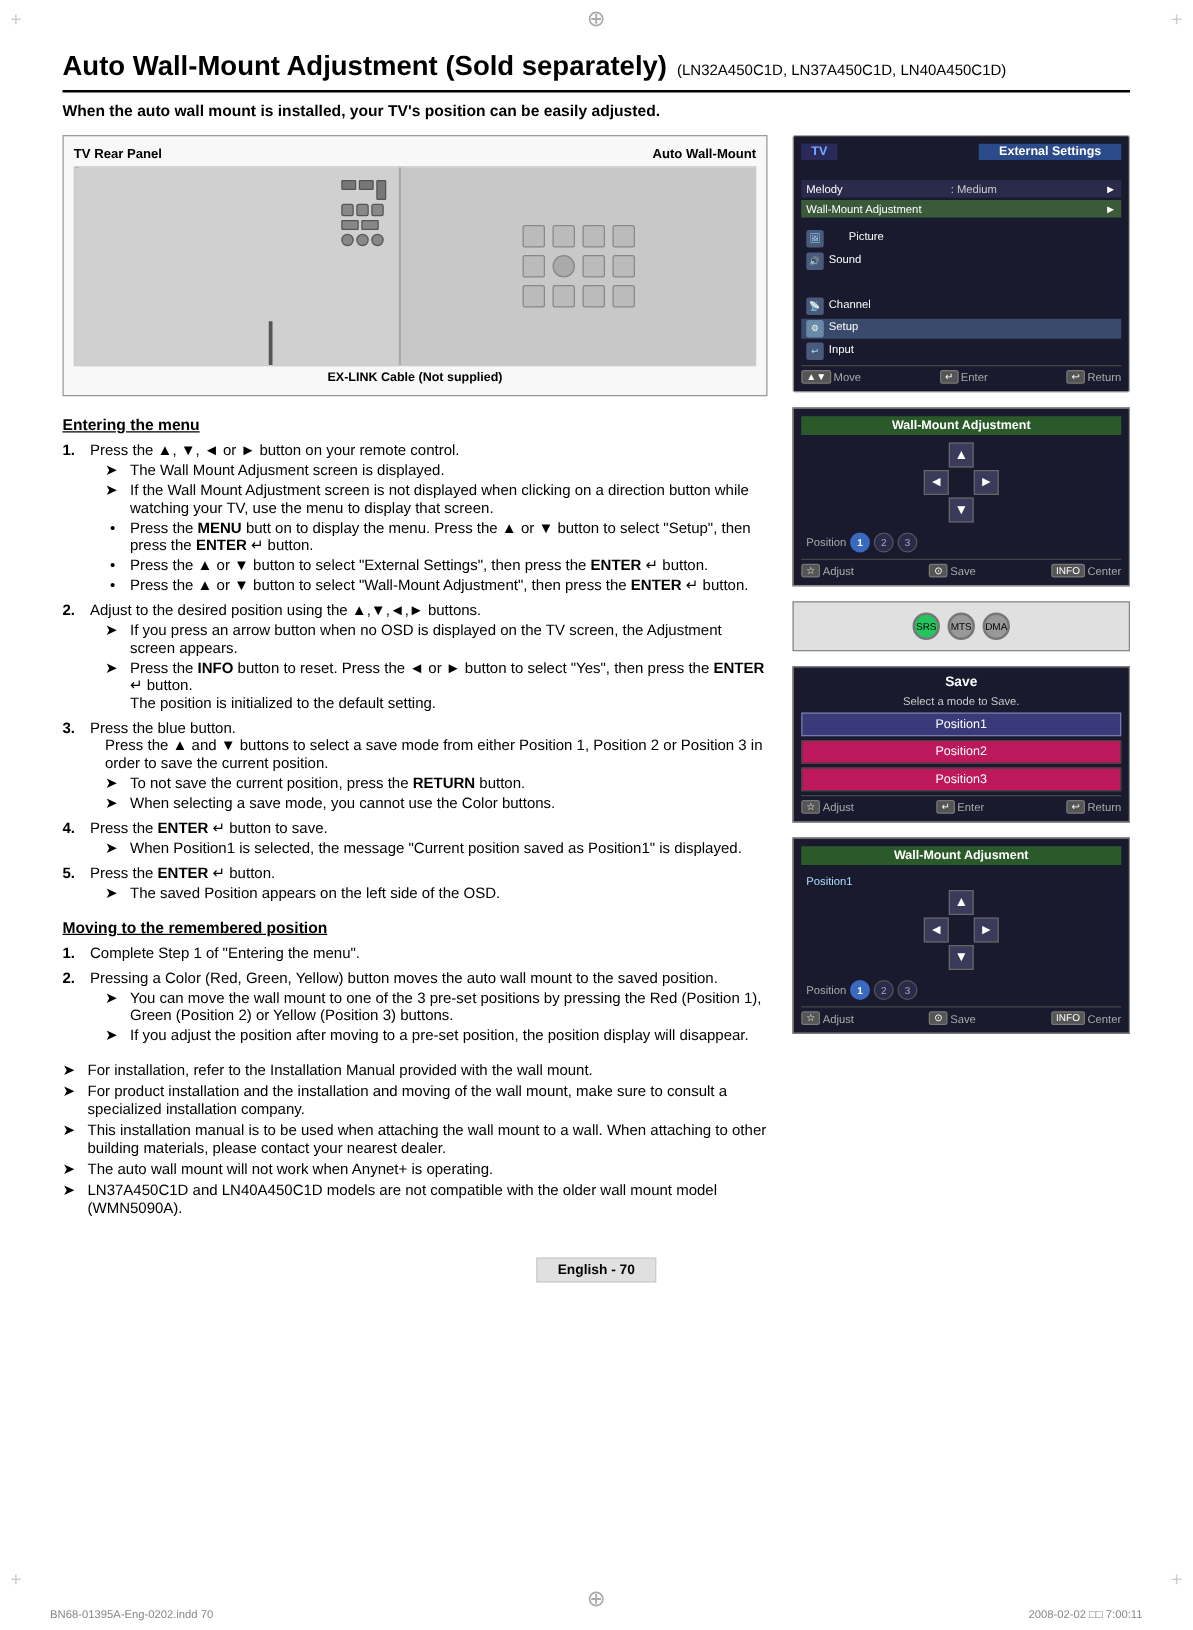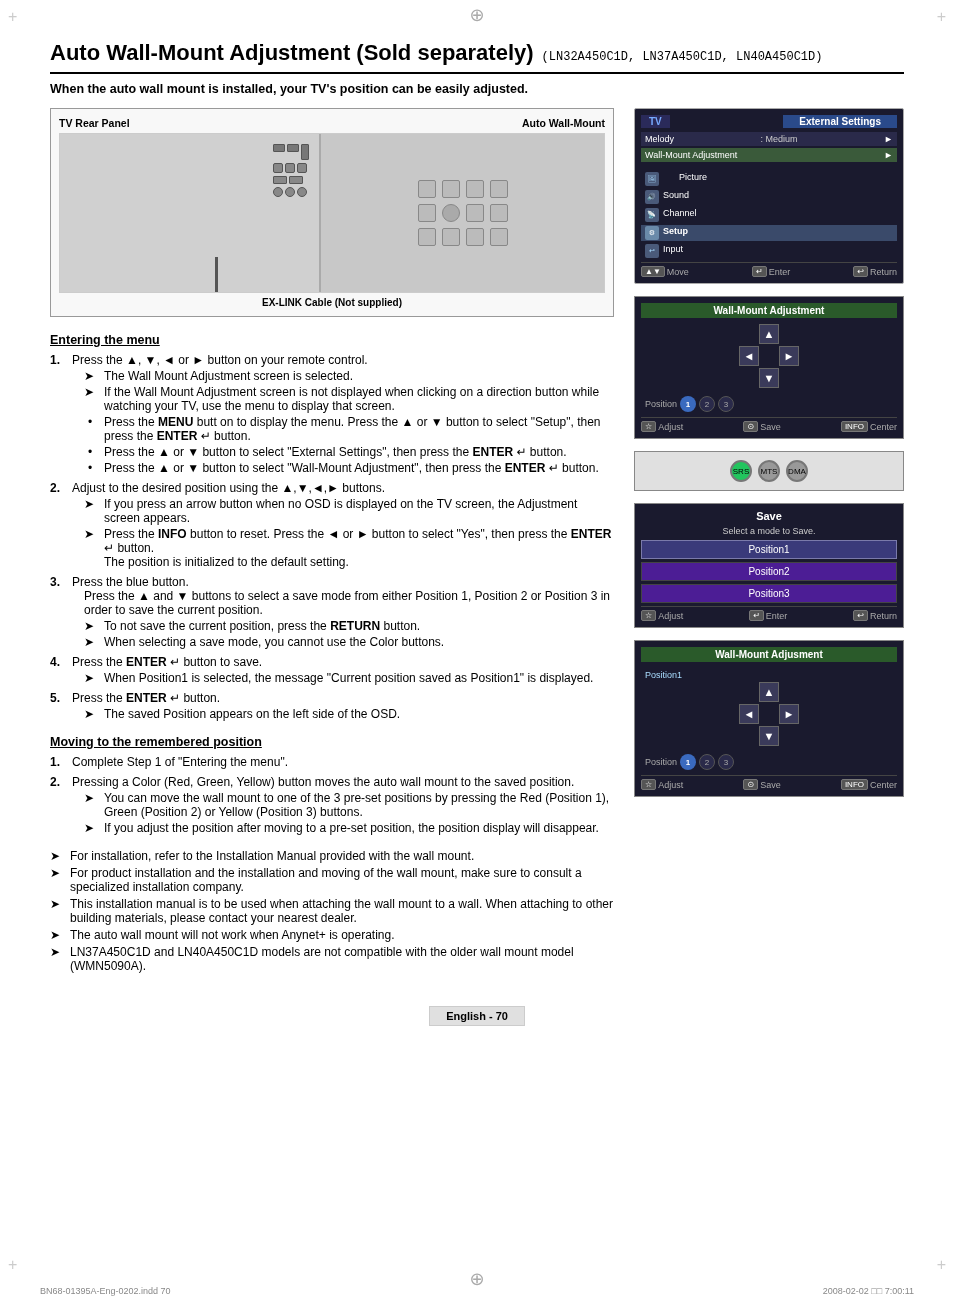--- a/index.html
+++ b/index.html
@@ -24,21 +24,21 @@
       font-size: 22px;
       font-weight: bold;
       border-bottom: 2px solid #000;
       padding-bottom: 6px;
       margin-bottom: 8px;
       display: flex;
       align-items: baseline;
       gap: 8px;
     }
     .main-title-main { font-size: 22px; font-weight: bold; }
-    .main-title-sub { font-size: 12px; font-weight: normal; font-family: Liberation Mono, monospace; }
+    .main-title-sub { font-size: 12px; font-weight: normal; }
     .subtitle {
       font-size: 12.5px;
       font-weight: bold;
       margin-bottom: 12px;
     }
 
     
     .content-area {
       display: flex;
       gap: 20px;
@@ -252,21 +252,21 @@
       font-size: 11px;
       margin-bottom: 4px;
     }
     .save-subtitle {
       text-align: center;
       font-size: 9px;
       color: #ccc;
       margin-bottom: 4px;
     }
     .save-option {
-      background: #4c1d95;
+      background: #be185d;
       border: 1px solid #444;
       padding: 3px 8px;
       margin-bottom: 3px;
       font-size: 10px;
       text-align: center;
     }
     .save-option.selected { background: #3a3a7a; border-color: #7a7aaa; }
     .footer-badge {
       background: #e0e0e0;
       border: 1px solid #ccc;
@@ -396,21 +396,21 @@
       </div>
 
       <div class="section-header">Entering the menu</div>
       <ol class="numbered-list">
         <li>
           <span class="num bold">1.</span>
           <div class="li-content">
             <span>Press the ▲, ▼, ◄ or ► button on your remote control.</span>
             <div class="arrow-item">
               <span class="arrow-sym">➤</span>
-              <span>The Wall Mount Adjustment screen is selected.</span>
+              <span>The Wall Mount Adjusment screen is displayed.</span>
             </div>
             <div class="arrow-item">
               <span class="arrow-sym">➤</span>
               <span>If the Wall Mount Adjustment screen is not displayed when clicking on a direction button while watching your TV, use the menu to display that screen.</span>
             </div>
             <div class="bullet-item">
               <span class="bullet-sym">•</span>
               <span>Press the <span class="bold">MENU</span> butt on to display the menu. Press the ▲ or ▼ button to select "Setup", then press the <span class="bold">ENTER</span> ↵ button.</span>
             </div>
             <div class="bullet-item">
@@ -523,51 +523,51 @@
         <div class="note-item">
           <span class="arrow-sym">➤</span>
           <span>LN37A450C1D and LN40A450C1D models are not compatible with the older wall mount model (WMN5090A).</span>
         </div>
       </div>
     </div>
 
     <div class="right-col">
 
       <div class="ui-mockup">
-        <div style="display:flex;align-items:center;margin-bottom:4px;justify-content:center;">
+        <div style="display:flex;align-items:center;margin-bottom:16px;justify-content:center;">
           <div style="background:#2a2a5a;color:#7af;font-size:10px;font-weight:bold;padding:1px 8px;margin-right:auto;">TV</div>
           <div style="background:#2a4a8a;color:#fff;font-size:10px;font-weight:bold;padding:1px 16px;">External Settings</div>
         </div>
         <div style="background:#2a2a4a;padding:2px 4px;margin-bottom:2px;display:flex;justify-content:space-between;font-size:9px;">
           <span>Melody</span>
           <span style="color:#ccc;">: Medium</span>
           <span>►</span>
         </div>
         <div style="background:#3a5a3a;padding:2px 4px;margin-bottom:1px;font-size:9px;color:#fff;">
           Wall-Mount Adjustment
           <span style="float:right;">►</span>
         </div>
         <div style="height:8px;"></div>
 
         <div style="position:relative;">
           <div style="display:flex;gap:2px;margin-bottom:2px;font-size:9px;padding:1px 4px;">
             <div style="width:14px;height:14px;background:#4a5a7a;border-radius:2px;display:flex;align-items:center;justify-content:center;font-size:7px;color:#adf;">🖼</div>
             <span style="margin-left:18px;">Picture</span>
           </div>
-          <div style="display:flex;gap:2px;margin-bottom:2px;font-size:9px;padding:1px 4px;">
+          <div style="display:flex;gap:2px;margin-bottom:20px;font-size:9px;padding:1px 4px;">
             <div style="width:14px;height:14px;background:#4a5a7a;border-radius:2px;display:flex;align-items:center;justify-content:center;font-size:7px;color:#adf;">🔊</div>
             <span style="margin-left:2px;">Sound</span>
           </div>
           <div style="display:flex;gap:2px;margin-bottom:2px;font-size:9px;padding:1px 4px;">
             <div style="width:14px;height:14px;background:#4a5a7a;border-radius:2px;display:flex;align-items:center;justify-content:center;font-size:7px;color:#adf;">📡</div>
             <span style="margin-left:2px;">Channel</span>
           </div>
           <div style="display:flex;gap:2px;margin-bottom:2px;font-size:9px;padding:1px 4px;background:#3a4a6a;">
             <div style="width:14px;height:14px;background:#6a8aaa;border-radius:2px;display:flex;align-items:center;justify-content:center;font-size:7px;color:#fff;">⚙</div>
-            <span style="margin-left:2px;font-weight:bold;">Setup</span>
+            <span style="margin-left:2px;font-weight:normal;">Setup</span>
           </div>
           <div style="display:flex;gap:2px;margin-bottom:2px;font-size:9px;padding:1px 4px;">
             <div style="width:14px;height:14px;background:#4a5a7a;border-radius:2px;display:flex;align-items:center;justify-content:center;font-size:7px;color:#adf;">↩</div>
             <span style="margin-left:2px;">Input</span>
           </div>
         </div>
         <div class="ui-bottom-bar">
           <div class="ui-bottom-item">
             <span class="ui-btn">▲▼</span>
             <span>Move</span>

